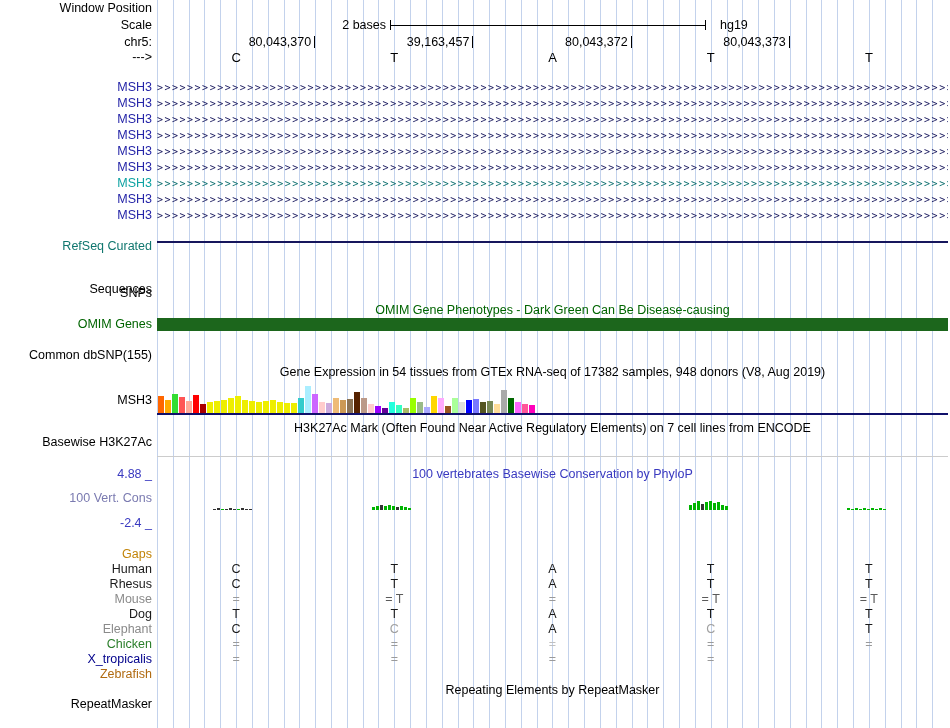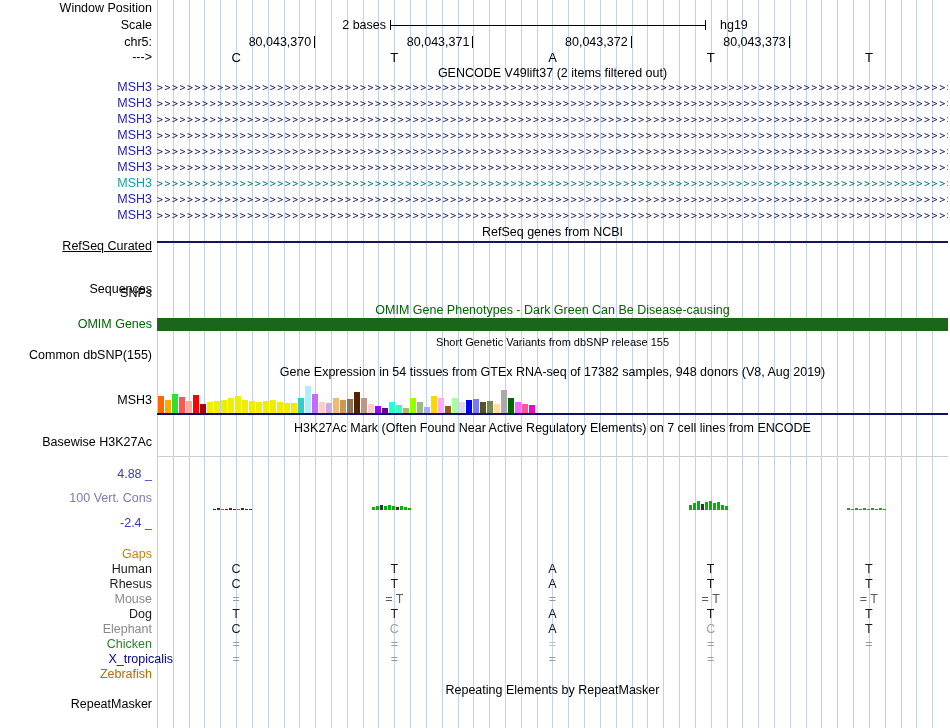--- a/index.html
+++ b/index.html
@@ -8,21 +8,21 @@
     font-family:"Liberation Sans","DejaVu Sans",sans-serif;font-size:12.5px;color:#000;
   }
   .guides{
     position:absolute;left:157px;top:0;width:791px;height:728px;
     background-image:repeating-linear-gradient(to right,#c3d2ec 0,#c3d2ec 1px,transparent 1px,transparent 15.82px);
   }
   .lbl{position:absolute;left:0;width:152px;text-align:right;line-height:15px;height:15px;white-space:nowrap;}
   .hdr{position:absolute;left:157px;width:791px;text-align:center;line-height:15px;height:15px;white-space:nowrap;}
   .abs{position:absolute;}
   .small{font-size:11px;}
-  .navy{color:#000000;text-decoration:underline;}
+  .navy{color:#0f766e;}
   .green{color:#006400;}
   .blue{color:#3939c0;}
   .slate{color:#7a7ab0;}
   .gap{display:inline-block;width:26px;}
   .base{font-size:13px;line-height:15px;height:15px;}
   .cell{line-height:15px;height:15px;}
   .gene-row{
     position:absolute;left:157px;width:791px;height:16px;overflow:hidden;
     font-family:"DejaVu Sans Mono",monospace;font-size:10px;line-height:16px;
     letter-spacing:1.5px;white-space:nowrap;
@@ -40,45 +40,43 @@
   <div class="abs" style="top:18px;left:291px;width:95px;text-align:right">2 bases</div>
   <div class="abs" style="top:25px;left:390px;width:316px;height:1px;background:#000"></div>
   <div class="abs" style="top:20px;left:390px;width:1px;height:10px;background:#000"></div>
   <div class="abs" style="top:20px;left:705px;width:1px;height:10px;background:#000"></div>
   <div class="abs" style="top:18px;left:720px">hg19</div>
 
   <div class="lbl" style="top:35px">chr5:</div>
 
   <div class="lbl" style="top:50px">---&gt;</div>
 
-  <div class="hdr" style="top:66px">GENCODE V49lift37 (2 items filtered out)</div>
-
-  <div class="hdr" style="top:225px">RefSeq genes from NCBI</div>
+
   <div class="lbl navy" style="top:239px">RefSeq Curated</div>
   <div class="abs" style="top: 241px; left: 157px; width: 791px; height: 2px; background: rgb(22, 22, 92);"></div>
 
   <div class="lbl" style="top:282px">Sequences</div>
   <div class="lbl" style="top:286px">SNPs</div>
 
   <div class="hdr green" style="top:303px">OMIM Gene Phenotypes - Dark Green Can Be Disease-causing</div>
   <div class="lbl green" style="top:317px">OMIM Genes</div>
   <div class="abs" style="top: 318px; left: 157px; width: 791px; height: 13px; background: rgb(28, 102, 28);"></div>
 
-  <div class="hdr small" style="top:335px">Short Genetic Variants from dbSNP release 155</div>
   <div class="lbl" style="top:348px">Common dbSNP(155)</div>
 
   <div class="hdr" style="top:365px">Gene Expression in 54 tissues from GTEx RNA-seq of 17382 samples, 948 donors (V8, Aug 2019)</div>
   <div class="lbl" style="top:393px">MSH3</div>
   <div class="abs" style="top: 413px; left: 157px; width: 791px; height: 2px; background: rgb(16, 16, 106);"></div>
 
   <div class="hdr" style="top:421px">H3K27Ac Mark (Often Found Near Active Regulatory Elements) on 7 cell lines from ENCODE</div>
   <div class="lbl" style="top:435px">Basewise H3K27Ac</div>
   <div class="abs" style="top:456px;left:157px;width:791px;height:1px;background:#cccccc"></div>
 
   <div class="lbl blue" style="top:467px">4.88 _</div>
+  <div class="hdr blue" style="top:467px">100 vertebrates Basewise Conservation by PhyloP</div>
   <div class="lbl slate" style="top:491px">100 Vert. Cons</div>
   <div class="lbl blue" style="top:516px">-2.4 _</div>
 
 
   <div class="hdr" style="top:683px">Repeating Elements by RepeatMasker</div>
   <div class="lbl" style="top:697px">RepeatMasker</div>
 <div class="lbl" style="top: 80px; color: rgb(37, 37, 168);">MSH3</div>
     <div class="gene-row" style="top: 80px; color: rgb(22, 22, 92);">&gt;&gt;&gt;&gt;&gt;&gt;&gt;&gt;&gt;&gt;&gt;&gt;&gt;&gt;&gt;&gt;&gt;&gt;&gt;&gt;&gt;&gt;&gt;&gt;&gt;&gt;&gt;&gt;&gt;&gt;&gt;&gt;&gt;&gt;&gt;&gt;&gt;&gt;&gt;&gt;&gt;&gt;&gt;&gt;&gt;&gt;&gt;&gt;&gt;&gt;&gt;&gt;&gt;&gt;&gt;&gt;&gt;&gt;&gt;&gt;&gt;&gt;&gt;&gt;&gt;&gt;&gt;&gt;&gt;&gt;&gt;&gt;&gt;&gt;&gt;&gt;&gt;&gt;&gt;&gt;&gt;&gt;&gt;&gt;&gt;&gt;&gt;&gt;&gt;&gt;&gt;&gt;&gt;&gt;&gt;&gt;&gt;&gt;&gt;&gt;&gt;&gt;&gt;&gt;&gt;&gt;&gt;&gt;&gt;&gt;&gt;&gt;&gt;&gt;&gt;&gt;&gt;&gt;&gt;&gt;&gt;&gt;&gt;&gt;&gt;&gt;&gt;&gt;&gt;&gt;&gt;&gt;&gt;&gt;&gt;&gt;&gt;&gt;&gt;&gt;&gt;&gt;&gt;&gt;&gt;&gt;&gt;&gt;&gt;&gt;&gt;&gt;&gt;&gt;&gt;&gt;&gt;&gt;&gt;&gt;&gt;&gt;&gt;&gt;&gt;&gt;&gt;&gt;&gt;&gt;&gt;&gt;&gt;&gt;&gt;&gt;&gt;&gt;&gt;&gt;&gt;&gt;&gt;&gt;&gt;&gt;&gt;&gt;&gt;&gt;&gt;&gt;&gt;&gt;&gt;&gt;&gt;&gt;&gt;&gt;&gt;&gt;&gt;&gt;&gt;&gt;&gt;&gt;&gt;&gt;&gt;&gt;&gt;&gt;&gt;&gt;&gt;&gt;&gt;&gt;&gt;&gt;&gt;&gt;&gt;&gt;&gt;&gt;&gt;&gt;&gt;&gt;&gt;&gt;&gt;&gt;&gt;&gt;&gt;&gt;&gt;&gt;&gt;&gt;&gt;&gt;&gt;&gt;&gt;&gt;&gt;&gt;&gt;&gt;&gt;&gt;&gt;&gt;&gt;&gt;&gt;&gt;&gt;&gt;&gt;&gt;&gt;&gt;&gt;&gt;&gt;&gt;&gt;&gt;&gt;&gt;&gt;&gt;&gt;&gt;&gt;&gt;&gt;&gt;&gt;&gt;&gt;&gt;&gt;&gt;&gt;&gt;&gt;&gt;&gt;&gt;&gt;&gt;&gt;&gt;</div>
     <div class="lbl" style="top: 96px; color: rgb(37, 37, 168);">MSH3</div>
     <div class="gene-row" style="top: 96px; color: rgb(22, 22, 92);">&gt;&gt;&gt;&gt;&gt;&gt;&gt;&gt;&gt;&gt;&gt;&gt;&gt;&gt;&gt;&gt;&gt;&gt;&gt;&gt;&gt;&gt;&gt;&gt;&gt;&gt;&gt;&gt;&gt;&gt;&gt;&gt;&gt;&gt;&gt;&gt;&gt;&gt;&gt;&gt;&gt;&gt;&gt;&gt;&gt;&gt;&gt;&gt;&gt;&gt;&gt;&gt;&gt;&gt;&gt;&gt;&gt;&gt;&gt;&gt;&gt;&gt;&gt;&gt;&gt;&gt;&gt;&gt;&gt;&gt;&gt;&gt;&gt;&gt;&gt;&gt;&gt;&gt;&gt;&gt;&gt;&gt;&gt;&gt;&gt;&gt;&gt;&gt;&gt;&gt;&gt;&gt;&gt;&gt;&gt;&gt;&gt;&gt;&gt;&gt;&gt;&gt;&gt;&gt;&gt;&gt;&gt;&gt;&gt;&gt;&gt;&gt;&gt;&gt;&gt;&gt;&gt;&gt;&gt;&gt;&gt;&gt;&gt;&gt;&gt;&gt;&gt;&gt;&gt;&gt;&gt;&gt;&gt;&gt;&gt;&gt;&gt;&gt;&gt;&gt;&gt;&gt;&gt;&gt;&gt;&gt;&gt;&gt;&gt;&gt;&gt;&gt;&gt;&gt;&gt;&gt;&gt;&gt;&gt;&gt;&gt;&gt;&gt;&gt;&gt;&gt;&gt;&gt;&gt;&gt;&gt;&gt;&gt;&gt;&gt;&gt;&gt;&gt;&gt;&gt;&gt;&gt;&gt;&gt;&gt;&gt;&gt;&gt;&gt;&gt;&gt;&gt;&gt;&gt;&gt;&gt;&gt;&gt;&gt;&gt;&gt;&gt;&gt;&gt;&gt;&gt;&gt;&gt;&gt;&gt;&gt;&gt;&gt;&gt;&gt;&gt;&gt;&gt;&gt;&gt;&gt;&gt;&gt;&gt;&gt;&gt;&gt;&gt;&gt;&gt;&gt;&gt;&gt;&gt;&gt;&gt;&gt;&gt;&gt;&gt;&gt;&gt;&gt;&gt;&gt;&gt;&gt;&gt;&gt;&gt;&gt;&gt;&gt;&gt;&gt;&gt;&gt;&gt;&gt;&gt;&gt;&gt;&gt;&gt;&gt;&gt;&gt;&gt;&gt;&gt;&gt;&gt;&gt;&gt;&gt;&gt;&gt;&gt;&gt;&gt;&gt;&gt;&gt;&gt;&gt;&gt;&gt;&gt;&gt;&gt;&gt;&gt;&gt;&gt;&gt;&gt;&gt;&gt;&gt;&gt;</div>
@@ -91,21 +89,21 @@
     <div class="lbl" style="top: 160px; color: rgb(37, 37, 168);">MSH3</div>
     <div class="gene-row" style="top: 160px; color: rgb(22, 22, 92);">&gt;&gt;&gt;&gt;&gt;&gt;&gt;&gt;&gt;&gt;&gt;&gt;&gt;&gt;&gt;&gt;&gt;&gt;&gt;&gt;&gt;&gt;&gt;&gt;&gt;&gt;&gt;&gt;&gt;&gt;&gt;&gt;&gt;&gt;&gt;&gt;&gt;&gt;&gt;&gt;&gt;&gt;&gt;&gt;&gt;&gt;&gt;&gt;&gt;&gt;&gt;&gt;&gt;&gt;&gt;&gt;&gt;&gt;&gt;&gt;&gt;&gt;&gt;&gt;&gt;&gt;&gt;&gt;&gt;&gt;&gt;&gt;&gt;&gt;&gt;&gt;&gt;&gt;&gt;&gt;&gt;&gt;&gt;&gt;&gt;&gt;&gt;&gt;&gt;&gt;&gt;&gt;&gt;&gt;&gt;&gt;&gt;&gt;&gt;&gt;&gt;&gt;&gt;&gt;&gt;&gt;&gt;&gt;&gt;&gt;&gt;&gt;&gt;&gt;&gt;&gt;&gt;&gt;&gt;&gt;&gt;&gt;&gt;&gt;&gt;&gt;&gt;&gt;&gt;&gt;&gt;&gt;&gt;&gt;&gt;&gt;&gt;&gt;&gt;&gt;&gt;&gt;&gt;&gt;&gt;&gt;&gt;&gt;&gt;&gt;&gt;&gt;&gt;&gt;&gt;&gt;&gt;&gt;&gt;&gt;&gt;&gt;&gt;&gt;&gt;&gt;&gt;&gt;&gt;&gt;&gt;&gt;&gt;&gt;&gt;&gt;&gt;&gt;&gt;&gt;&gt;&gt;&gt;&gt;&gt;&gt;&gt;&gt;&gt;&gt;&gt;&gt;&gt;&gt;&gt;&gt;&gt;&gt;&gt;&gt;&gt;&gt;&gt;&gt;&gt;&gt;&gt;&gt;&gt;&gt;&gt;&gt;&gt;&gt;&gt;&gt;&gt;&gt;&gt;&gt;&gt;&gt;&gt;&gt;&gt;&gt;&gt;&gt;&gt;&gt;&gt;&gt;&gt;&gt;&gt;&gt;&gt;&gt;&gt;&gt;&gt;&gt;&gt;&gt;&gt;&gt;&gt;&gt;&gt;&gt;&gt;&gt;&gt;&gt;&gt;&gt;&gt;&gt;&gt;&gt;&gt;&gt;&gt;&gt;&gt;&gt;&gt;&gt;&gt;&gt;&gt;&gt;&gt;&gt;&gt;&gt;&gt;&gt;&gt;&gt;&gt;&gt;&gt;&gt;&gt;&gt;&gt;&gt;&gt;&gt;&gt;&gt;&gt;&gt;&gt;&gt;&gt;&gt;&gt;&gt;</div>
     <div class="lbl" style="top: 176px; color: rgb(13, 162, 162);">MSH3</div>
     <div class="gene-row" style="top: 176px; color: rgb(11, 110, 110);">&gt;&gt;&gt;&gt;&gt;&gt;&gt;&gt;&gt;&gt;&gt;&gt;&gt;&gt;&gt;&gt;&gt;&gt;&gt;&gt;&gt;&gt;&gt;&gt;&gt;&gt;&gt;&gt;&gt;&gt;&gt;&gt;&gt;&gt;&gt;&gt;&gt;&gt;&gt;&gt;&gt;&gt;&gt;&gt;&gt;&gt;&gt;&gt;&gt;&gt;&gt;&gt;&gt;&gt;&gt;&gt;&gt;&gt;&gt;&gt;&gt;&gt;&gt;&gt;&gt;&gt;&gt;&gt;&gt;&gt;&gt;&gt;&gt;&gt;&gt;&gt;&gt;&gt;&gt;&gt;&gt;&gt;&gt;&gt;&gt;&gt;&gt;&gt;&gt;&gt;&gt;&gt;&gt;&gt;&gt;&gt;&gt;&gt;&gt;&gt;&gt;&gt;&gt;&gt;&gt;&gt;&gt;&gt;&gt;&gt;&gt;&gt;&gt;&gt;&gt;&gt;&gt;&gt;&gt;&gt;&gt;&gt;&gt;&gt;&gt;&gt;&gt;&gt;&gt;&gt;&gt;&gt;&gt;&gt;&gt;&gt;&gt;&gt;&gt;&gt;&gt;&gt;&gt;&gt;&gt;&gt;&gt;&gt;&gt;&gt;&gt;&gt;&gt;&gt;&gt;&gt;&gt;&gt;&gt;&gt;&gt;&gt;&gt;&gt;&gt;&gt;&gt;&gt;&gt;&gt;&gt;&gt;&gt;&gt;&gt;&gt;&gt;&gt;&gt;&gt;&gt;&gt;&gt;&gt;&gt;&gt;&gt;&gt;&gt;&gt;&gt;&gt;&gt;&gt;&gt;&gt;&gt;&gt;&gt;&gt;&gt;&gt;&gt;&gt;&gt;&gt;&gt;&gt;&gt;&gt;&gt;&gt;&gt;&gt;&gt;&gt;&gt;&gt;&gt;&gt;&gt;&gt;&gt;&gt;&gt;&gt;&gt;&gt;&gt;&gt;&gt;&gt;&gt;&gt;&gt;&gt;&gt;&gt;&gt;&gt;&gt;&gt;&gt;&gt;&gt;&gt;&gt;&gt;&gt;&gt;&gt;&gt;&gt;&gt;&gt;&gt;&gt;&gt;&gt;&gt;&gt;&gt;&gt;&gt;&gt;&gt;&gt;&gt;&gt;&gt;&gt;&gt;&gt;&gt;&gt;&gt;&gt;&gt;&gt;&gt;&gt;&gt;&gt;&gt;&gt;&gt;&gt;&gt;&gt;&gt;&gt;&gt;&gt;&gt;&gt;&gt;&gt;&gt;&gt;&gt;</div>
     <div class="lbl" style="top: 192px; color: rgb(37, 37, 168);">MSH3</div>
     <div class="gene-row" style="top: 192px; color: rgb(22, 22, 92);">&gt;&gt;&gt;&gt;&gt;&gt;&gt;&gt;&gt;&gt;&gt;&gt;&gt;&gt;&gt;&gt;&gt;&gt;&gt;&gt;&gt;&gt;&gt;&gt;&gt;&gt;&gt;&gt;&gt;&gt;&gt;&gt;&gt;&gt;&gt;&gt;&gt;&gt;&gt;&gt;&gt;&gt;&gt;&gt;&gt;&gt;&gt;&gt;&gt;&gt;&gt;&gt;&gt;&gt;&gt;&gt;&gt;&gt;&gt;&gt;&gt;&gt;&gt;&gt;&gt;&gt;&gt;&gt;&gt;&gt;&gt;&gt;&gt;&gt;&gt;&gt;&gt;&gt;&gt;&gt;&gt;&gt;&gt;&gt;&gt;&gt;&gt;&gt;&gt;&gt;&gt;&gt;&gt;&gt;&gt;&gt;&gt;&gt;&gt;&gt;&gt;&gt;&gt;&gt;&gt;&gt;&gt;&gt;&gt;&gt;&gt;&gt;&gt;&gt;&gt;&gt;&gt;&gt;&gt;&gt;&gt;&gt;&gt;&gt;&gt;&gt;&gt;&gt;&gt;&gt;&gt;&gt;&gt;&gt;&gt;&gt;&gt;&gt;&gt;&gt;&gt;&gt;&gt;&gt;&gt;&gt;&gt;&gt;&gt;&gt;&gt;&gt;&gt;&gt;&gt;&gt;&gt;&gt;&gt;&gt;&gt;&gt;&gt;&gt;&gt;&gt;&gt;&gt;&gt;&gt;&gt;&gt;&gt;&gt;&gt;&gt;&gt;&gt;&gt;&gt;&gt;&gt;&gt;&gt;&gt;&gt;&gt;&gt;&gt;&gt;&gt;&gt;&gt;&gt;&gt;&gt;&gt;&gt;&gt;&gt;&gt;&gt;&gt;&gt;&gt;&gt;&gt;&gt;&gt;&gt;&gt;&gt;&gt;&gt;&gt;&gt;&gt;&gt;&gt;&gt;&gt;&gt;&gt;&gt;&gt;&gt;&gt;&gt;&gt;&gt;&gt;&gt;&gt;&gt;&gt;&gt;&gt;&gt;&gt;&gt;&gt;&gt;&gt;&gt;&gt;&gt;&gt;&gt;&gt;&gt;&gt;&gt;&gt;&gt;&gt;&gt;&gt;&gt;&gt;&gt;&gt;&gt;&gt;&gt;&gt;&gt;&gt;&gt;&gt;&gt;&gt;&gt;&gt;&gt;&gt;&gt;&gt;&gt;&gt;&gt;&gt;&gt;&gt;&gt;&gt;&gt;&gt;&gt;&gt;&gt;&gt;&gt;&gt;&gt;&gt;&gt;&gt;&gt;&gt;&gt;</div>
     <div class="lbl" style="top: 208px; color: rgb(37, 37, 168);">MSH3</div>
     <div class="gene-row" style="top: 208px; color: rgb(22, 22, 92);">&gt;&gt;&gt;&gt;&gt;&gt;&gt;&gt;&gt;&gt;&gt;&gt;&gt;&gt;&gt;&gt;&gt;&gt;&gt;&gt;&gt;&gt;&gt;&gt;&gt;&gt;&gt;&gt;&gt;&gt;&gt;&gt;&gt;&gt;&gt;&gt;&gt;&gt;&gt;&gt;&gt;&gt;&gt;&gt;&gt;&gt;&gt;&gt;&gt;&gt;&gt;&gt;&gt;&gt;&gt;&gt;&gt;&gt;&gt;&gt;&gt;&gt;&gt;&gt;&gt;&gt;&gt;&gt;&gt;&gt;&gt;&gt;&gt;&gt;&gt;&gt;&gt;&gt;&gt;&gt;&gt;&gt;&gt;&gt;&gt;&gt;&gt;&gt;&gt;&gt;&gt;&gt;&gt;&gt;&gt;&gt;&gt;&gt;&gt;&gt;&gt;&gt;&gt;&gt;&gt;&gt;&gt;&gt;&gt;&gt;&gt;&gt;&gt;&gt;&gt;&gt;&gt;&gt;&gt;&gt;&gt;&gt;&gt;&gt;&gt;&gt;&gt;&gt;&gt;&gt;&gt;&gt;&gt;&gt;&gt;&gt;&gt;&gt;&gt;&gt;&gt;&gt;&gt;&gt;&gt;&gt;&gt;&gt;&gt;&gt;&gt;&gt;&gt;&gt;&gt;&gt;&gt;&gt;&gt;&gt;&gt;&gt;&gt;&gt;&gt;&gt;&gt;&gt;&gt;&gt;&gt;&gt;&gt;&gt;&gt;&gt;&gt;&gt;&gt;&gt;&gt;&gt;&gt;&gt;&gt;&gt;&gt;&gt;&gt;&gt;&gt;&gt;&gt;&gt;&gt;&gt;&gt;&gt;&gt;&gt;&gt;&gt;&gt;&gt;&gt;&gt;&gt;&gt;&gt;&gt;&gt;&gt;&gt;&gt;&gt;&gt;&gt;&gt;&gt;&gt;&gt;&gt;&gt;&gt;&gt;&gt;&gt;&gt;&gt;&gt;&gt;&gt;&gt;&gt;&gt;&gt;&gt;&gt;&gt;&gt;&gt;&gt;&gt;&gt;&gt;&gt;&gt;&gt;&gt;&gt;&gt;&gt;&gt;&gt;&gt;&gt;&gt;&gt;&gt;&gt;&gt;&gt;&gt;&gt;&gt;&gt;&gt;&gt;&gt;&gt;&gt;&gt;&gt;&gt;&gt;&gt;&gt;&gt;&gt;&gt;&gt;&gt;&gt;&gt;&gt;&gt;&gt;&gt;&gt;&gt;&gt;&gt;&gt;&gt;&gt;&gt;&gt;&gt;&gt;&gt;</div>
     <div class="abs" style="top: 35px; left: 226.2px; width: 85px; text-align: right;">80,043,370</div>
     <div class="abs" style="top: 36px; left: 314.2px; width: 1px; height: 12px; background: rgb(0, 0, 0);"></div>
-    <div class="abs" style="top: 35px; left: 384.4px; width: 85px; text-align: right;">80,043,371</div>
+    <div class="abs" style="top: 35px; left: 384.4px; width: 85px; text-align: right;">39,163,457</div>
     <div class="abs" style="top: 36px; left: 472.4px; width: 1px; height: 12px; background: rgb(0, 0, 0);"></div>
     <div class="abs" style="top: 35px; left: 542.6px; width: 85px; text-align: right;">80,043,372</div>
     <div class="abs" style="top: 36px; left: 630.6px; width: 1px; height: 12px; background: rgb(0, 0, 0);"></div>
     <div class="abs" style="top: 35px; left: 700.8px; width: 85px; text-align: right;">80,043,373</div>
     <div class="abs" style="top: 36px; left: 788.8px; width: 1px; height: 12px; background: rgb(0, 0, 0);"></div>
     <div class="abs base" style="top: 50px; left: 157px; width: 158.2px; text-align: center;">C</div>
     <div class="abs base" style="top: 50px; left: 315.2px; width: 158.2px; text-align: center;">T</div>
     <div class="abs base" style="top: 50px; left: 473.4px; width: 158.2px; text-align: center;">A</div>
     <div class="abs base" style="top: 50px; left: 631.6px; width: 158.2px; text-align: center;">T</div>
     <div class="abs base" style="top: 50px; left: 789.8px; width: 158.2px; text-align: center;">T</div>
@@ -233,19 +231,19 @@
     <div class="abs cell" style="top: 622px; left: 315.2px; width: 158.2px; text-align: center; color: rgb(160, 160, 160);">C</div>
     <div class="abs cell" style="top: 622px; left: 473.4px; width: 158.2px; text-align: center; color: rgb(26, 26, 26);">A</div>
     <div class="abs cell" style="top: 622px; left: 631.6px; width: 158.2px; text-align: center; color: rgb(160, 160, 160);">C</div>
     <div class="abs cell" style="top: 622px; left: 789.8px; width: 158.2px; text-align: center; color: rgb(26, 26, 26);">T</div>
     <div class="lbl" style="top: 637px; color: rgb(42, 126, 42);">Chicken</div>
     <div class="abs cell" style="top: 637px; left: 157px; width: 158.2px; text-align: center; color: rgb(154, 154, 154);">=</div>
     <div class="abs cell" style="top: 637px; left: 315.2px; width: 158.2px; text-align: center; color: rgb(154, 154, 154);">=</div>
     <div class="abs cell" style="top: 637px; left: 473.4px; width: 158.2px; text-align: center; color: rgb(192, 192, 192);">=</div>
     <div class="abs cell" style="top: 637px; left: 631.6px; width: 158.2px; text-align: center; color: rgb(154, 154, 154);">=</div>
     <div class="abs cell" style="top: 637px; left: 789.8px; width: 158.2px; text-align: center; color: rgb(154, 154, 154);">=</div>
-    <div class="lbl" style="top: 652px; color: rgb(0, 0, 139); padding-left: 21px;">X_tropicalis</div>
+    <div class="lbl" style="top: 652px; color: rgb(0, 0, 139);">X_tropicalis</div>
     <div class="abs cell" style="top: 652px; left: 157px; width: 158.2px; text-align: center; color: rgb(154, 154, 154);">=</div>
     <div class="abs cell" style="top: 652px; left: 315.2px; width: 158.2px; text-align: center; color: rgb(154, 154, 154);">=</div>
     <div class="abs cell" style="top: 652px; left: 473.4px; width: 158.2px; text-align: center; color: rgb(154, 154, 154);">=</div>
     <div class="abs cell" style="top: 652px; left: 631.6px; width: 158.2px; text-align: center; color: rgb(154, 154, 154);">=</div>
     <div class="lbl" style="top: 667px; color: rgb(176, 106, 16);">Zebrafish</div>
   </div>
 
 </body></html>

